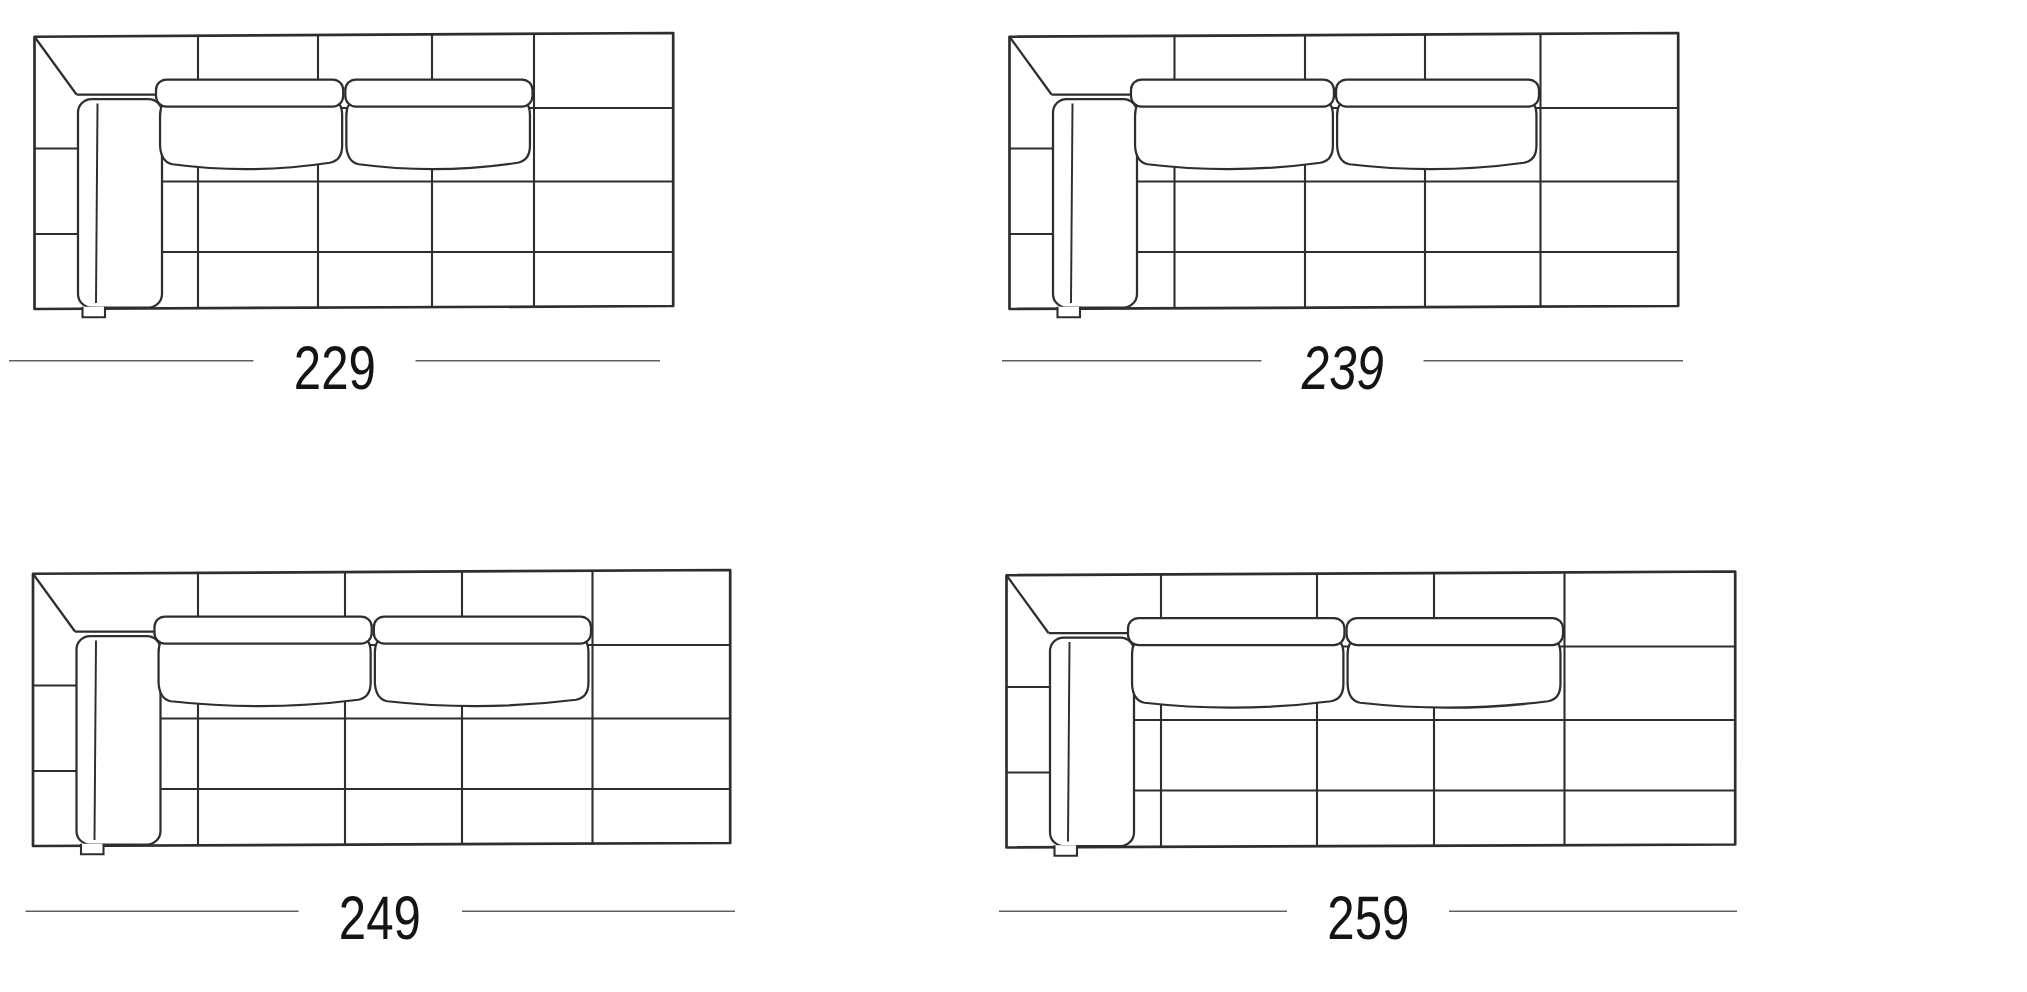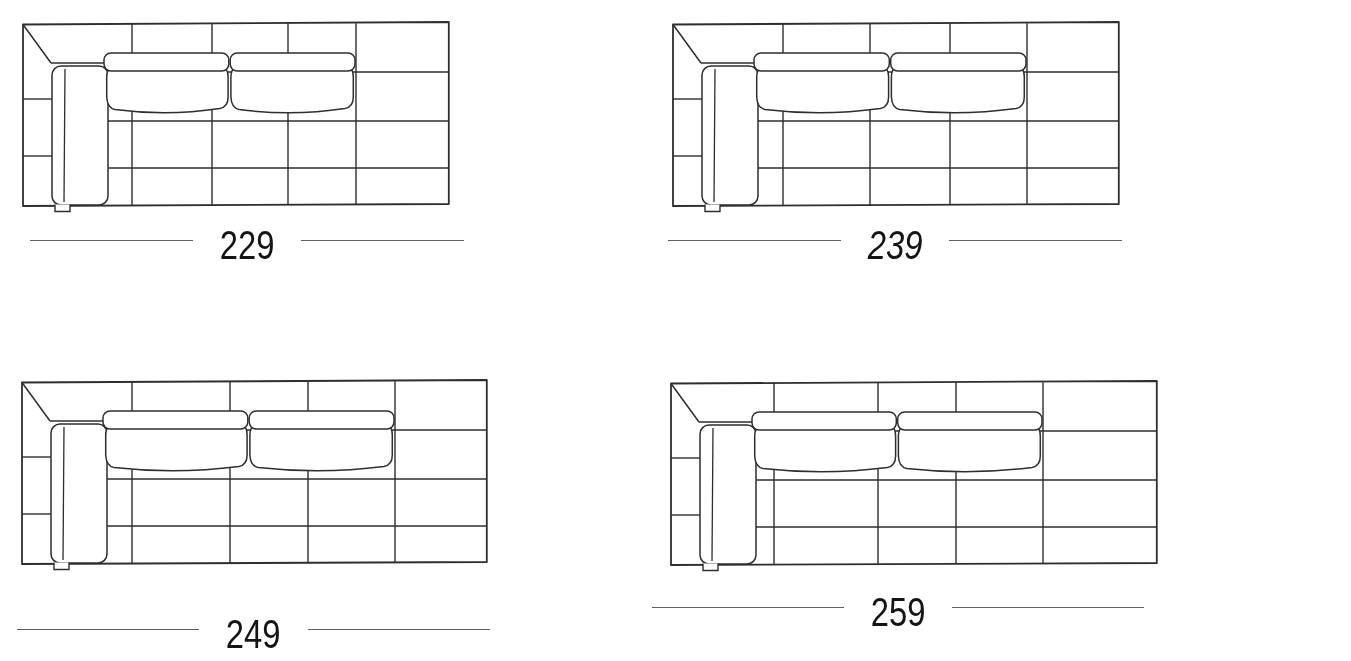--- a/index.html
+++ b/index.html
@@ -66,21 +66,21 @@
         <line x1="29" y1="42" x2="86" y2="42" stroke="#2e2e2e" stroke-width="1.5"></line>
         <rect x="30" y="45" width="56" height="139" rx="9" fill="#ffffff" stroke="#2e2e2e" stroke-width="1.5"></rect>
         <path d="M 43 48 L 42 181" fill="none" stroke="#2e2e2e" stroke-width="1.3"></path>
         <path d="M 33 183.5 L 33 190.5 L 48 190.5 L 48 183.5" fill="#ffffff" stroke="#2e2e2e" stroke-width="1.4"></path>
         <path d="M 90 47 Q 84.5 47.5 84.7 57 L 84.7 76 Q 85.2 87 93 88.5 Q 145.4 95.5 197.8 87.5 Q 206.10000000000002 86 206.10000000000002 76 L 206.10000000000002 56 Q 206.10000000000002 47 200.8 47 Z" fill="#ffffff" stroke="#2e2e2e" stroke-width="1.5" stroke-linejoin="round"></path>
         <path d="M 214.2 47 Q 208.7 47.5 208.89999999999998 57 L 208.89999999999998 76 Q 209.39999999999998 87 217.2 88.5 Q 270.1 95.5 323 87.5 Q 331.3 86 331.3 76 L 331.3 56 Q 331.3 47 326 47 Z" fill="#ffffff" stroke="#2e2e2e" stroke-width="1.5" stroke-linejoin="round"></path>
         <rect x="82" y="32" width="124.80000000000001" height="18" rx="7" fill="#ffffff" stroke="#2e2e2e" stroke-width="1.5"></rect>
         <rect x="208.2" y="32" width="124.80000000000001" height="18" rx="7" fill="#ffffff" stroke="#2e2e2e" stroke-width="1.5"></rect>
       </svg>
     </div>
-    <div class="dim" style="left: 30px; top: 218px; width: 434px;">
+    <div class="dim" style="left: 6px; top: 218px; width: 434px;">
       <div class="dim-line"></div>
       <div class="dim-label">229</div>
       <div class="dim-line"></div>
     </div>
     <div class="sofa" style="left: 670px; top: 19px;">
       <svg width="452" height="200" viewBox="-2 -2 452 200" xmlns="http://www.w3.org/2000/svg">
         <polygon points="1,3.5 446.8,1 446.8,183 1,185" fill="#ffffff" stroke="#2e2e2e" stroke-width="1.8" stroke-linejoin="round"></polygon>
         <line x1="1" y1="78" x2="30" y2="78" stroke="#2e2e2e" stroke-width="1.4"></line>
         <line x1="1" y1="135" x2="30" y2="135" stroke="#2e2e2e" stroke-width="1.4"></line>
         <line x1="30" y1="51" x2="446.8" y2="51" stroke="#2e2e2e" stroke-width="1.4"></line>
@@ -122,21 +122,21 @@
         <line x1="29" y1="42" x2="86" y2="42" stroke="#2e2e2e" stroke-width="1.5"></line>
         <rect x="30" y="45" width="56" height="139" rx="9" fill="#ffffff" stroke="#2e2e2e" stroke-width="1.5"></rect>
         <path d="M 43 48 L 42 181" fill="none" stroke="#2e2e2e" stroke-width="1.3"></path>
         <path d="M 33 183.5 L 33 190.5 L 48 190.5 L 48 183.5" fill="#ffffff" stroke="#2e2e2e" stroke-width="1.4"></path>
         <path d="M 90 47 Q 84.5 47.5 84.7 57 L 84.7 76 Q 85.2 87 93 88.5 Q 155.4 95.5 217.8 87.5 Q 226.10000000000002 86 226.10000000000002 76 L 226.10000000000002 56 Q 226.10000000000002 47 220.8 47 Z" fill="#ffffff" stroke="#2e2e2e" stroke-width="1.5" stroke-linejoin="round"></path>
         <path d="M 234.2 47 Q 228.7 47.5 228.89999999999998 57 L 228.89999999999998 76 Q 229.39999999999998 87 237.2 88.5 Q 300.1 95.5 363 87.5 Q 371.3 86 371.3 76 L 371.3 56 Q 371.3 47 366 47 Z" fill="#ffffff" stroke="#2e2e2e" stroke-width="1.5" stroke-linejoin="round"></path>
         <rect x="82" y="32" width="144.8" height="18" rx="7" fill="#ffffff" stroke="#2e2e2e" stroke-width="1.5"></rect>
         <rect x="228.2" y="32" width="144.8" height="18" rx="7" fill="#ffffff" stroke="#2e2e2e" stroke-width="1.5"></rect>
       </svg>
     </div>
-    <div class="dim" style="left: 17px; top: 585px; width: 473px; margin-top: 22px;">
+    <div class="dim" style="left: 17px; top: 585px; width: 473px;">
       <div class="dim-line"></div>
       <div class="dim-label">249</div>
       <div class="dim-line"></div>
     </div>
     <div class="sofa" style="left: 668px; top: 378px;">
       <svg width="492" height="200" viewBox="-2 -2 492 200" xmlns="http://www.w3.org/2000/svg">
         <polygon points="1,3.5 486.8,1 486.8,183 1,185" fill="#ffffff" stroke="#2e2e2e" stroke-width="1.8" stroke-linejoin="round"></polygon>
         <line x1="1" y1="78" x2="30" y2="78" stroke="#2e2e2e" stroke-width="1.4"></line>
         <line x1="1" y1="135" x2="30" y2="135" stroke="#2e2e2e" stroke-width="1.4"></line>
         <line x1="30" y1="51" x2="486.8" y2="51" stroke="#2e2e2e" stroke-width="1.4"></line>
@@ -150,18 +150,18 @@
         <line x1="29" y1="42" x2="86" y2="42" stroke="#2e2e2e" stroke-width="1.5"></line>
         <rect x="30" y="45" width="56" height="139" rx="9" fill="#ffffff" stroke="#2e2e2e" stroke-width="1.5"></rect>
         <path d="M 43 48 L 42 181" fill="none" stroke="#2e2e2e" stroke-width="1.3"></path>
         <path d="M 33 183.5 L 33 190.5 L 48 190.5 L 48 183.5" fill="#ffffff" stroke="#2e2e2e" stroke-width="1.4"></path>
         <path d="M 90 47 Q 84.5 47.5 84.7 57 L 84.7 76 Q 85.2 87 93 88.5 Q 155.15 95.5 217.3 87.5 Q 225.60000000000002 86 225.60000000000002 76 L 225.60000000000002 56 Q 225.60000000000002 47 220.3 47 Z" fill="#ffffff" stroke="#2e2e2e" stroke-width="1.5" stroke-linejoin="round"></path>
         <path d="M 233.7 47 Q 228.2 47.5 228.39999999999998 57 L 228.39999999999998 76 Q 228.89999999999998 87 236.7 88.5 Q 299.35 95.5 362 87.5 Q 370.3 86 370.3 76 L 370.3 56 Q 370.3 47 365 47 Z" fill="#ffffff" stroke="#2e2e2e" stroke-width="1.5" stroke-linejoin="round"></path>
         <rect x="82" y="32" width="144.3" height="18" rx="7" fill="#ffffff" stroke="#2e2e2e" stroke-width="1.5"></rect>
         <rect x="227.7" y="32" width="144.3" height="18" rx="7" fill="#ffffff" stroke="#2e2e2e" stroke-width="1.5"></rect>
       </svg>
     </div>
-    <div class="dim" style="left: 652px; top: 585px; width: 492px;">
+    <div class="dim" style="left: 666px; top: 585px; width: 492px;">
       <div class="dim-line"></div>
       <div class="dim-label">259</div>
       <div class="dim-line"></div>
     </div>
   </div>
 
 </body></html>

